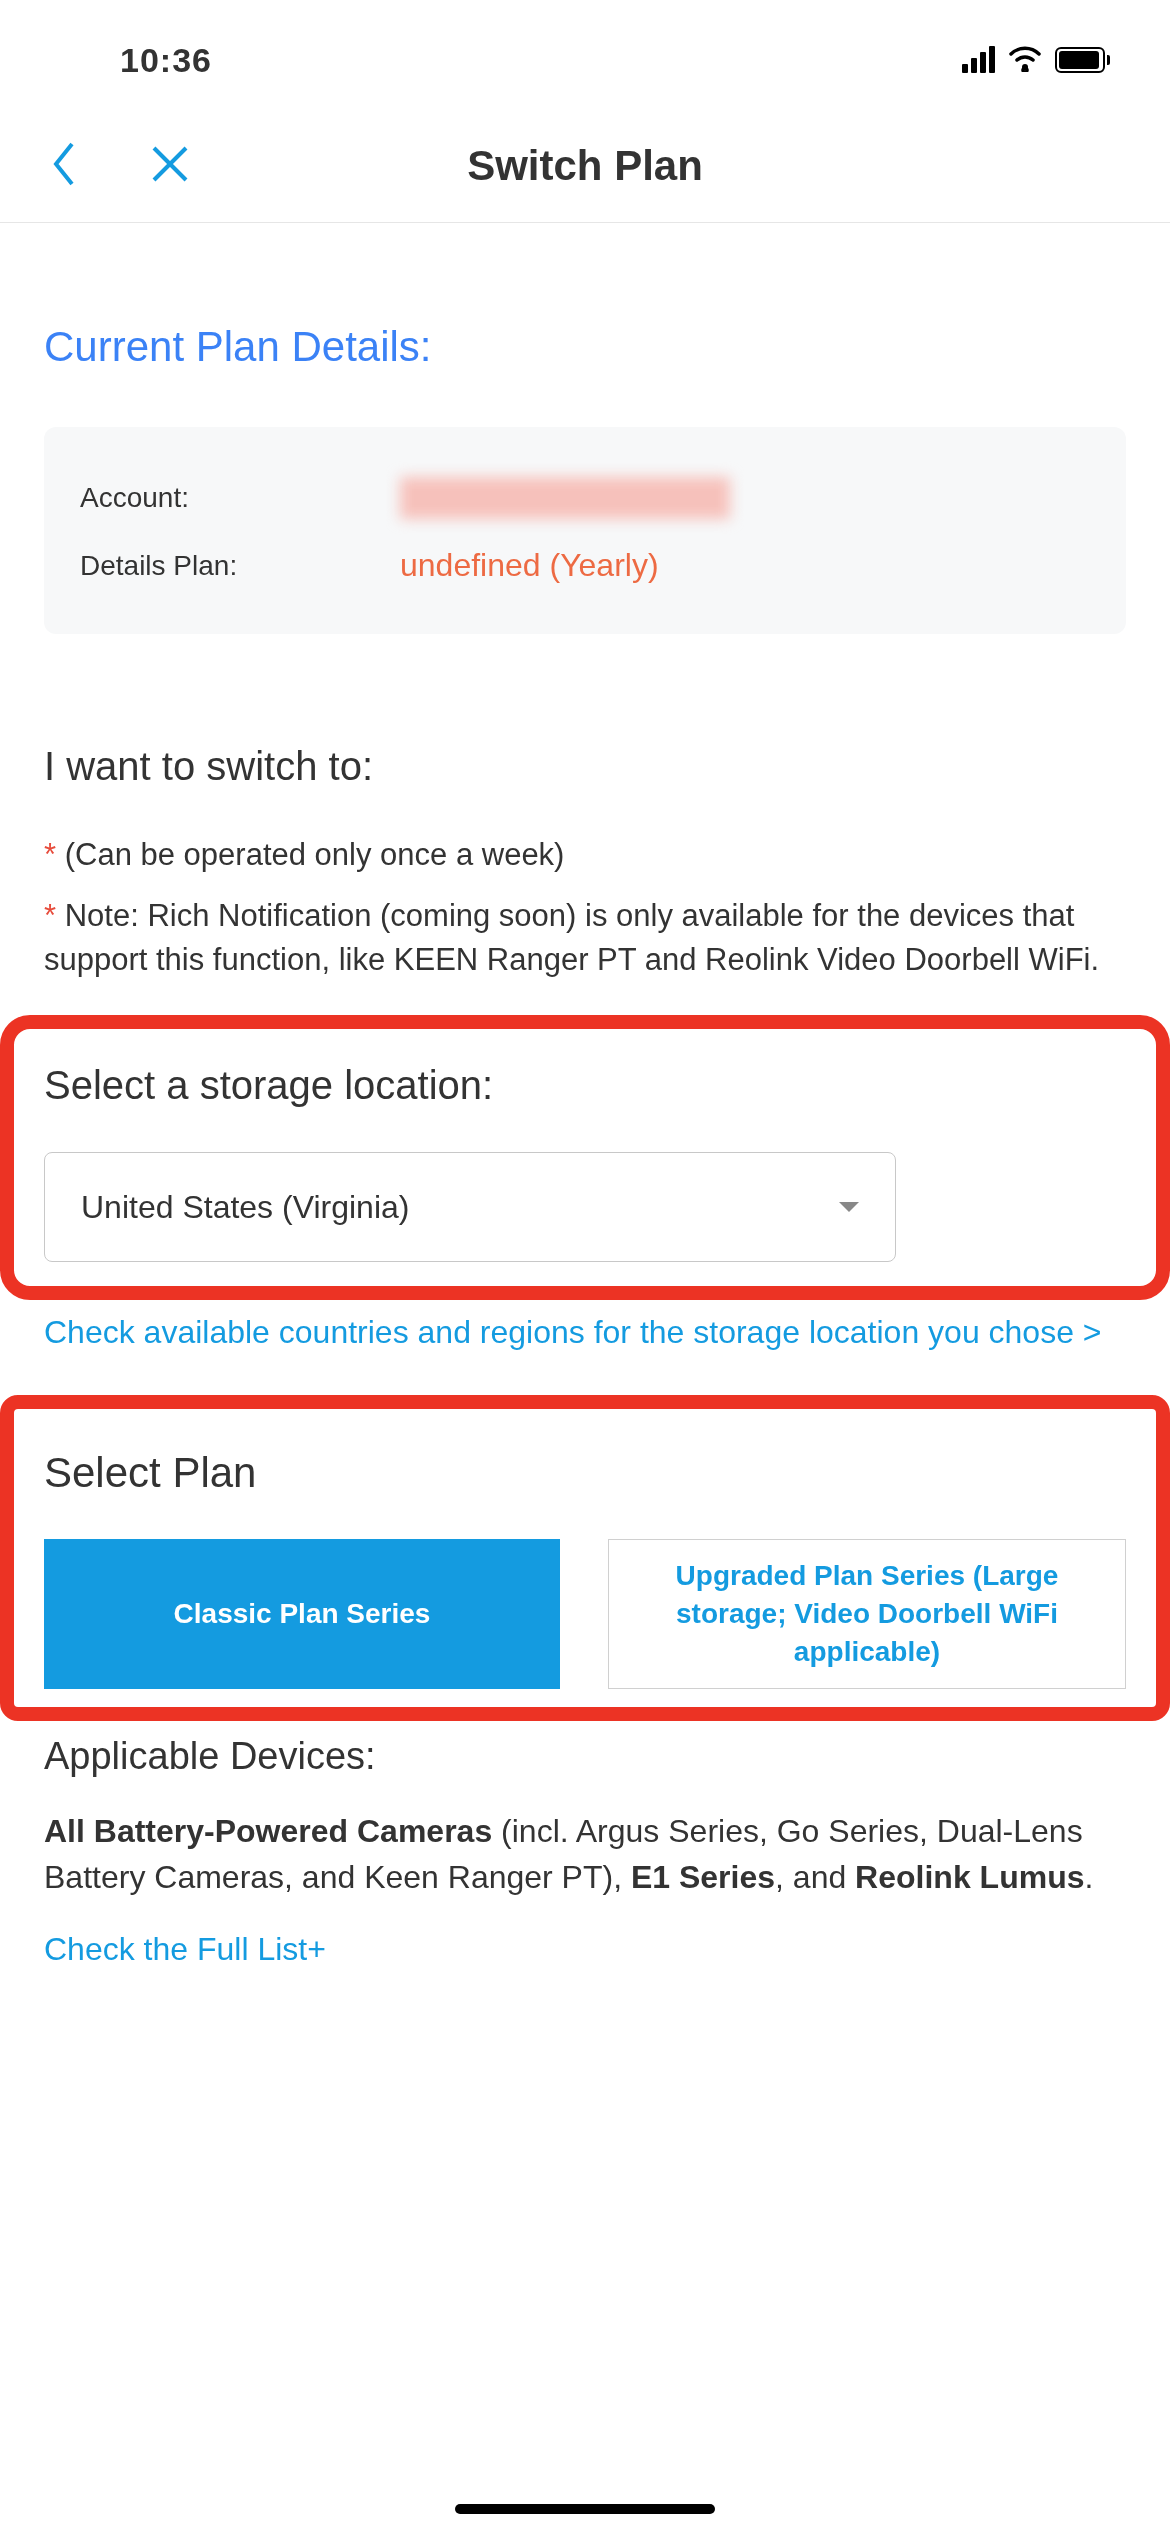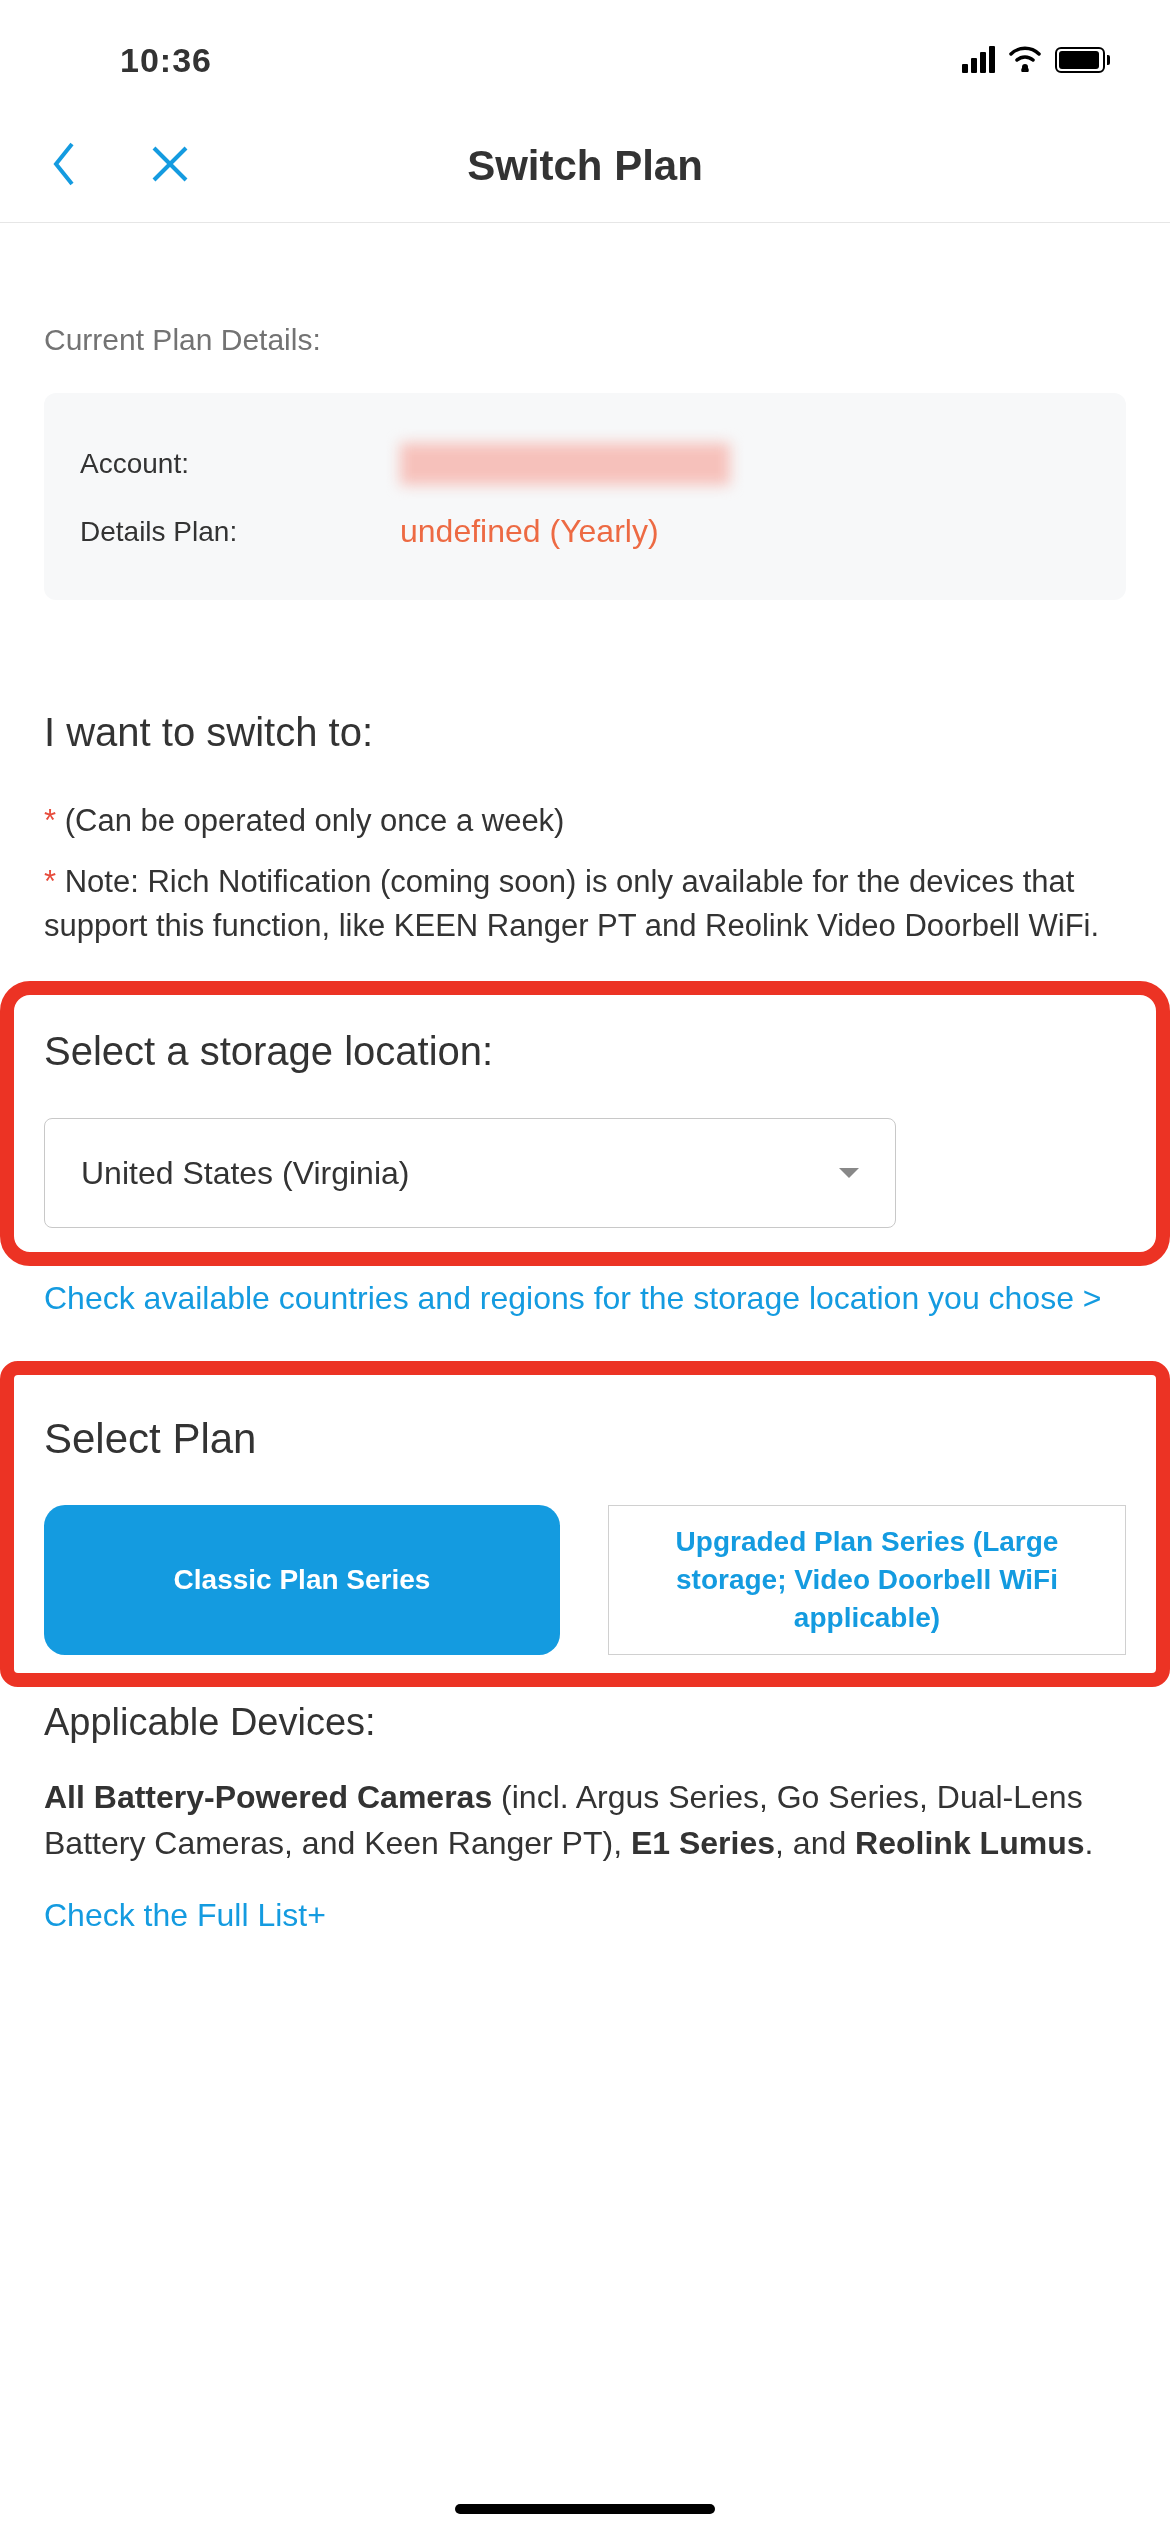--- a/index.html
+++ b/index.html
@@ -109,25 +109,25 @@
     font-size: 42px;
     font-weight: 700;
     color: #333;
   }
 
   .content {
     padding: 0 44px;
   }
 
   .section-heading {
-    font-size: 30px;
-    font-weight: 400;
-    color: #737373;
+    font-size: 42px;
+    font-weight: 400;
+    color: #3b82f6;
     margin-top: 100px;
-    margin-bottom: 36px;
+    margin-bottom: 56px;
   }
 
   .details-card {
     background: #f7f8f9;
     border-radius: 12px;
     padding: 36px 36px;
     margin-bottom: 110px;
   }
   .details-row {
     display: flex;
@@ -242,21 +242,20 @@
     justify-content: center;
     text-align: center;
     font-size: 28px;
     font-weight: 700;
     line-height: 1.35;
     padding: 0 22px;
   }
   .plan-tab-active {
     background: #149be0;
     color: #ffffff;
-    border-radius: 21px;
   }
   .plan-tab-inactive {
     background: #fff;
     border: 1.5px solid #d0d0d0;
     color: #149be0;
   }
 
   .plan-heading {
     font-size: 42px;
     color: #333;

